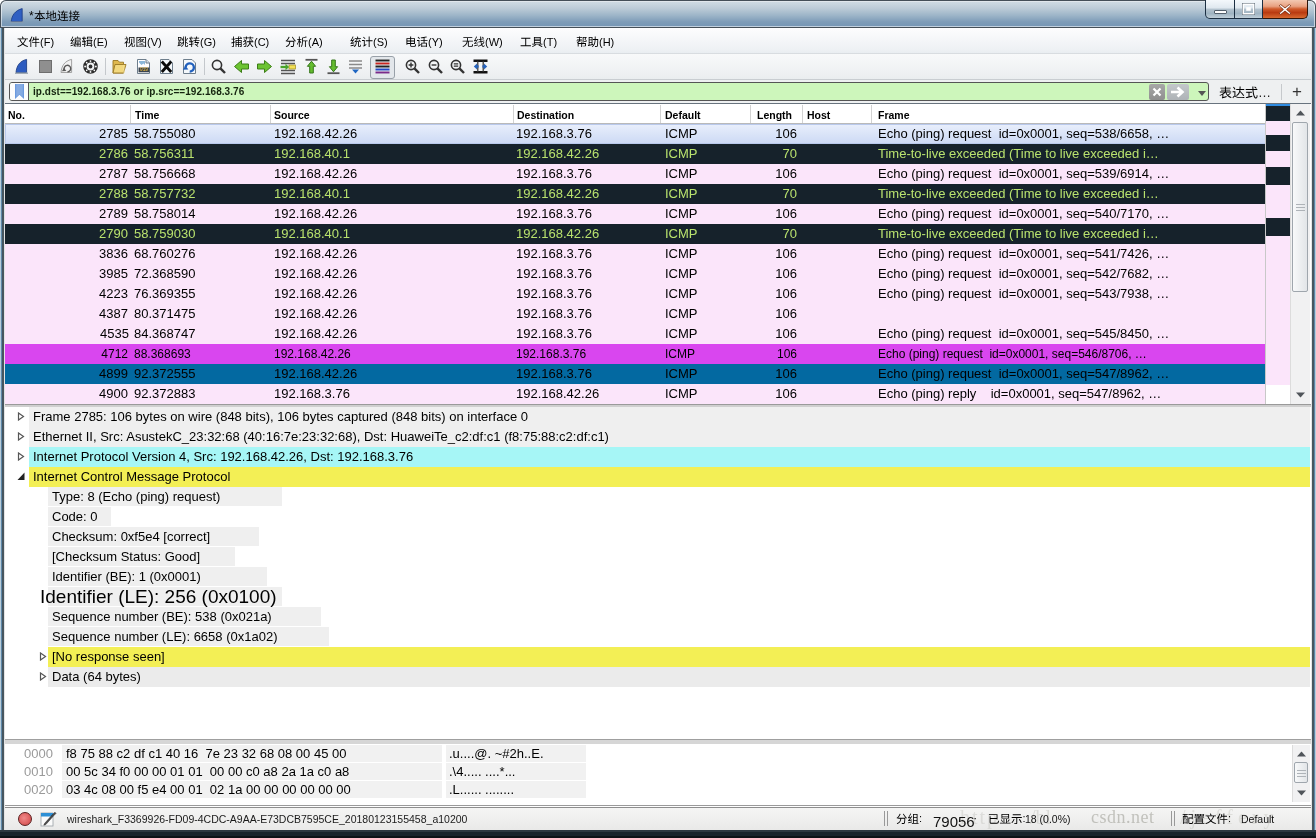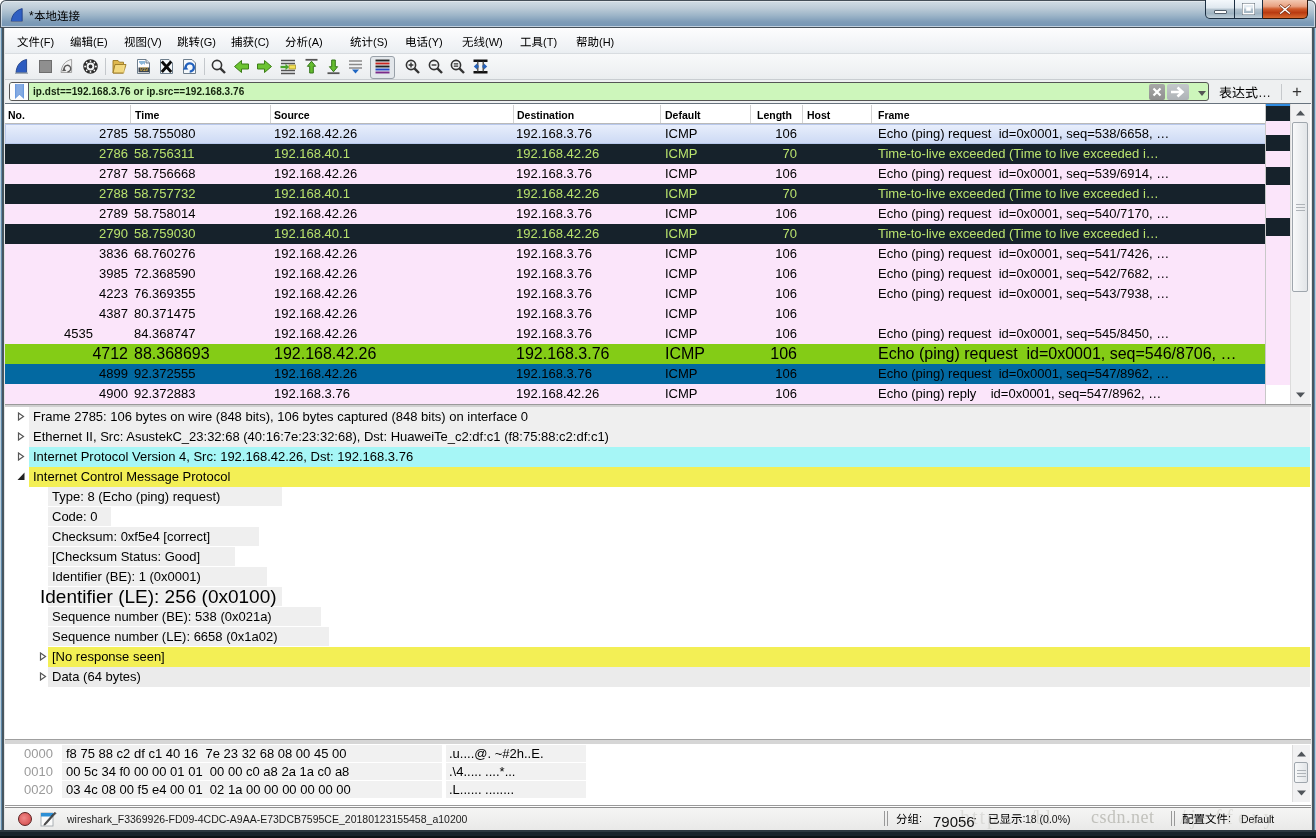--- a/index.html
+++ b/index.html
@@ -365,29 +365,29 @@
     </div>
 <div class="row abs mono" style="left:5px;top:304px;width:1261px;height:20px;background:#fbe5fa;color:#000;font-size:13px;line-height:20px">
       <span style="left:40px;width:83px;text-align:right;top:0">4387</span>
       <span style="left:129px;top:0">80.371475</span>
       <span style="left:269px;top:0">192.168.42.26</span>
       <span style="left:511px;top:0">192.168.3.76</span>
       <span style="left:660px;top:0">ICMP</span>
       <span style="left:721px;width:71px;text-align:right;top:0">106</span>
     </div>
 <div class="row abs mono" style="left:5px;top:324px;width:1261px;height:20px;background:#fbe5fa;color:#000;font-size:13px;line-height:20px">
-      <span style="left:32px;width:83px;text-align:center;top:0">4535</span>
+      <span style="left:41px;width:83px;text-align:right;top:0">4535</span>
       <span style="left:129px;top:0">84.368747</span>
       <span style="left:269px;top:0">192.168.42.26</span>
       <span style="left:511px;top:0">192.168.3.76</span>
       <span style="left:660px;top:0">ICMP</span>
       <span style="left:721px;width:71px;text-align:right;top:0">106</span>
       <span style="left:873px;top:0">Echo (ping) request  id=0x0001, seq=545/8450, …</span>
     </div>
-<div class="row abs mono" style="left:5px;top:344px;width:1261px;height:20px;background:#84cc16;color:#000;font-size:16px;line-height:20px">
+<div class="row abs mono" style="left:5px;top:344px;width:1261px;height:20px;background:#d946ef;color:#000;font-size:12px;line-height:20px">
       <span style="left:40px;width:83px;text-align:right;top:0">4712</span>
       <span style="left:129px;top:0">88.368693</span>
       <span style="left:269px;top:0">192.168.42.26</span>
       <span style="left:511px;top:0">192.168.3.76</span>
       <span style="left:660px;top:0">ICMP</span>
       <span style="left:721px;width:71px;text-align:right;top:0">106</span>
       <span style="left:873px;top:0">Echo (ping) request  id=0x0001, seq=546/8706, …</span>
     </div>
 <div class="row abs mono" style="left:5px;top:364px;width:1261px;height:20px;background:#0369a1;color:#000;font-size:13px;line-height:20px">
       <span style="left:40px;width:83px;text-align:right;top:0">4899</span>

